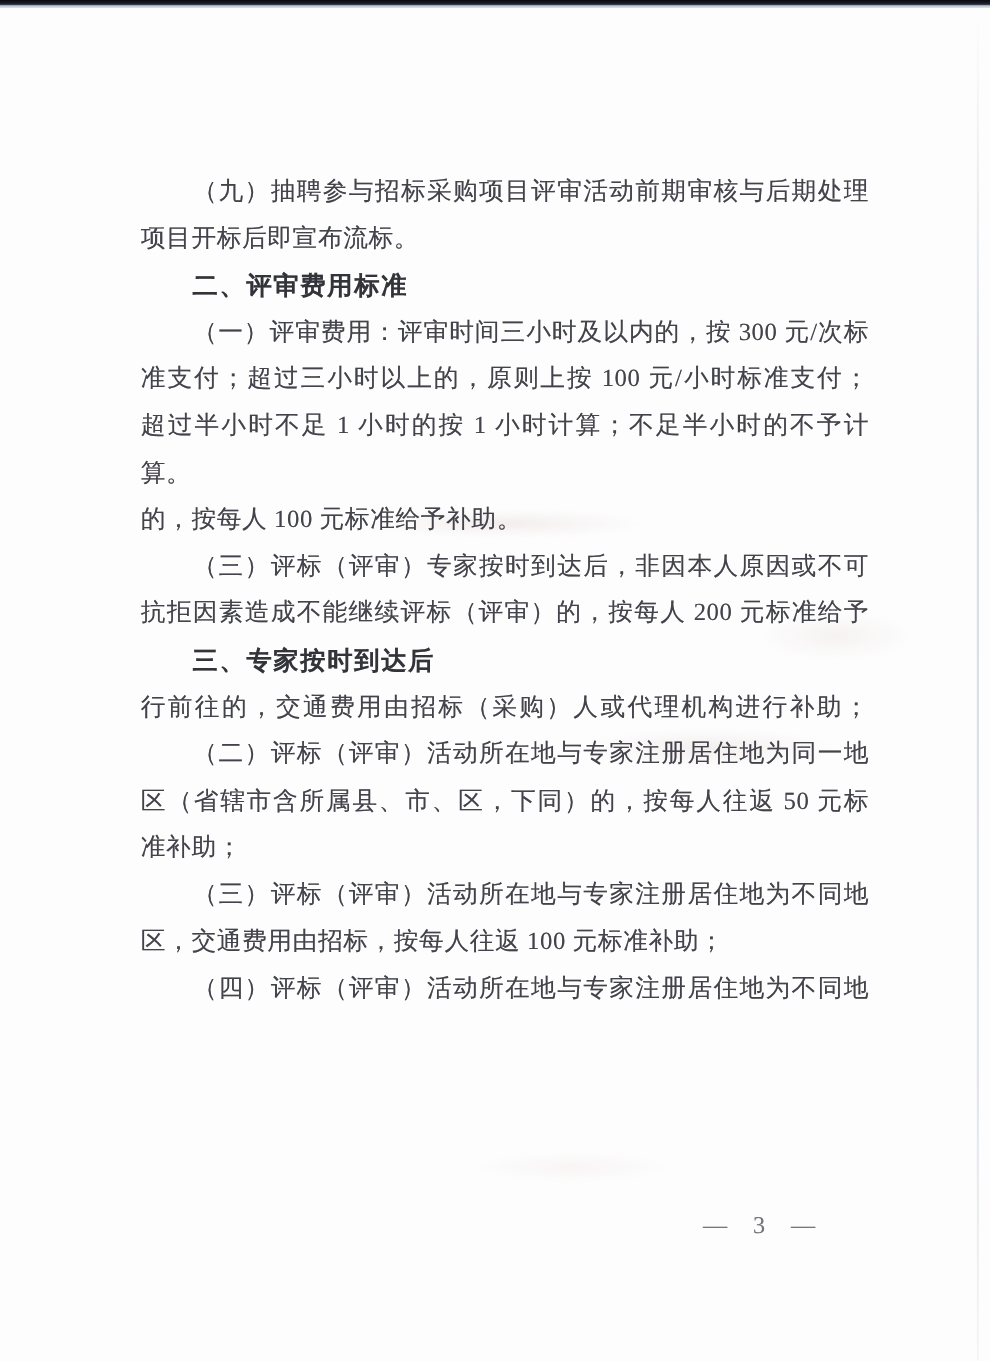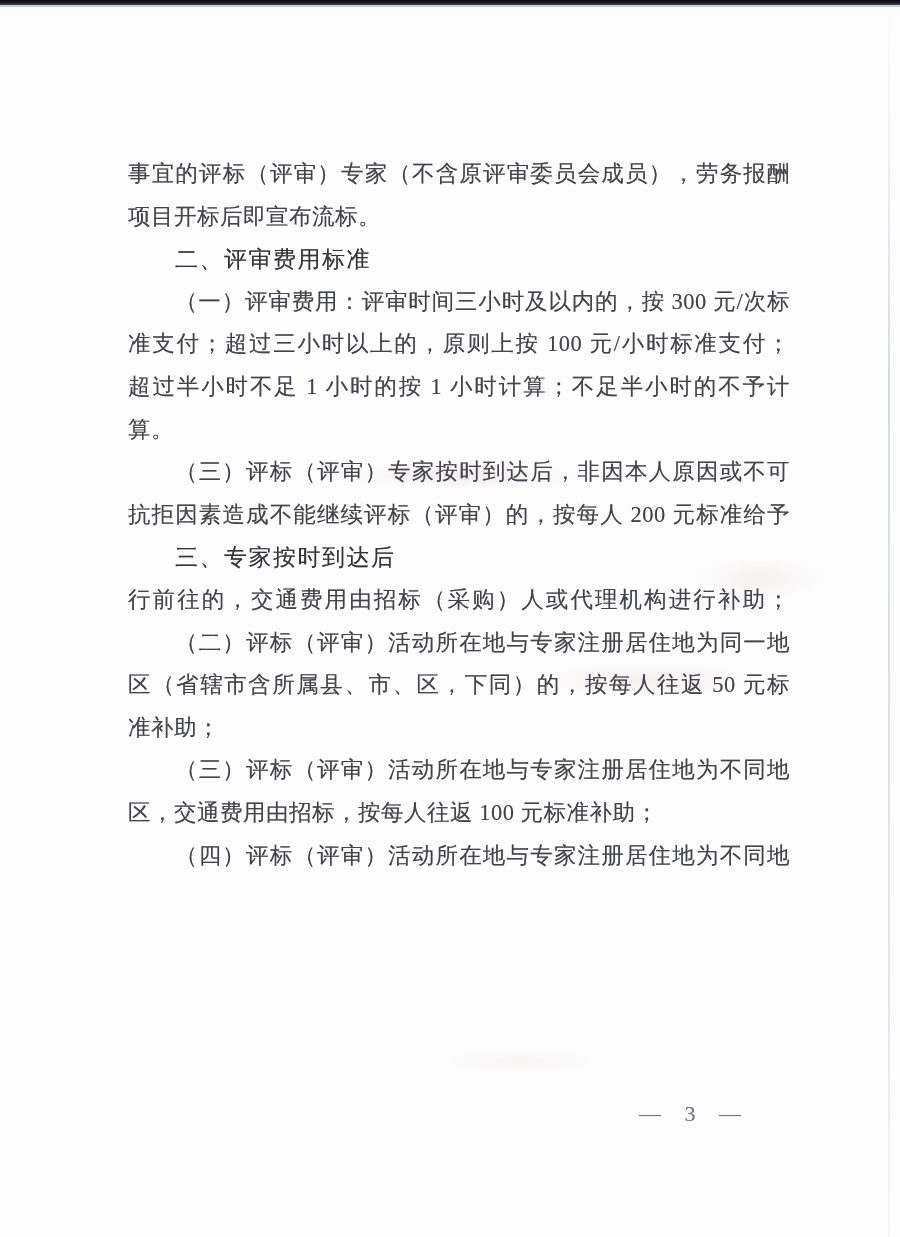--- a/index.html
+++ b/index.html
@@ -42,21 +42,21 @@
     position:absolute;left:128px;top:153px;width:662px;
     font-size:22.5px;line-height:42.6px;color:var(--text);
     letter-spacing:0.5px;
     text-shadow:0 0 0.6px rgba(67,67,75,0.45);
   }
   .line{min-height:42.6px;}
   .line.indent{padding-left:47px;}
   .line.full{text-align:justify;text-align-last:justify;}
   .line.heading{
     font-family:"Liberation Sans","DejaVu Sans",sans-serif;
-    font-weight:400;color:var(--heading);
+    font-weight:700;color:var(--heading);
     font-size:23px;letter-spacing:1.5px;
     text-shadow:0 0 0.5px rgba(51,51,58,0.5);
   }
   .page-number{
     position:absolute;top:1101px;right:150px;
     font-size:22px;color:var(--pagenum);
     letter-spacing:9px;white-space:nowrap;
     text-shadow:0 0 0.5px rgba(116,116,124,0.4);
   }
 </style>
@@ -66,27 +66,28 @@
 <div class="page">
   <div class="top-band"></div>
   <div class="right-scan-line"></div>
 
   <div class="artifact a1"></div>
   <div class="artifact a2"></div>
   <div class="artifact a3"></div>
   <div class="artifact a4"></div>
 
   <div class="text-block">
-      <div class="line full">事宜的评标（评审）专家（不含原评审委员会成员），劳务报酬</div>
+      <div class="line indent full">（九）抽聘参与招标采购项目评审活动前期审核与后期处理</div>
       <div class="line">项目开标后即宣布流标。</div>
       <div class="line indent heading">二、评审费用标准</div>
       <div class="line indent full">（一）评审费用：评审时间三小时及以内的，按 300 元/次标</div>
       <div class="line full">准支付；超过三小时以上的，原则上按 100 元/小时标准支付；</div>
       <div class="line full">超过半小时不足 1 小时的按 1 小时计算；不足半小时的不予计</div>
       <div class="line">算。</div>
+      <div class="line">的，按每人 100 元标准给予补助。</div>
       <div class="line indent full">（三）评标（评审）专家按时到达后，非因本人原因或不可</div>
       <div class="line full">抗拒因素造成不能继续评标（评审）的，按每人 200 元标准给予</div>
       <div class="line indent heading">三、专家按时到达后</div>
       <div class="line full">行前往的，交通费用由招标（采购）人或代理机构进行补助；</div>
       <div class="line indent full">（二）评标（评审）活动所在地与专家注册居住地为同一地</div>
       <div class="line full">区（省辖市含所属县、市、区，下同）的，按每人往返 50 元标</div>
       <div class="line">准补助；</div>
       <div class="line indent full">（三）评标（评审）活动所在地与专家注册居住地为不同地</div>
       <div class="line">区，交通费用由招标，按每人往返 100 元标准补助；</div>
       <div class="line indent full">（四）评标（评审）活动所在地与专家注册居住地为不同地</div>

